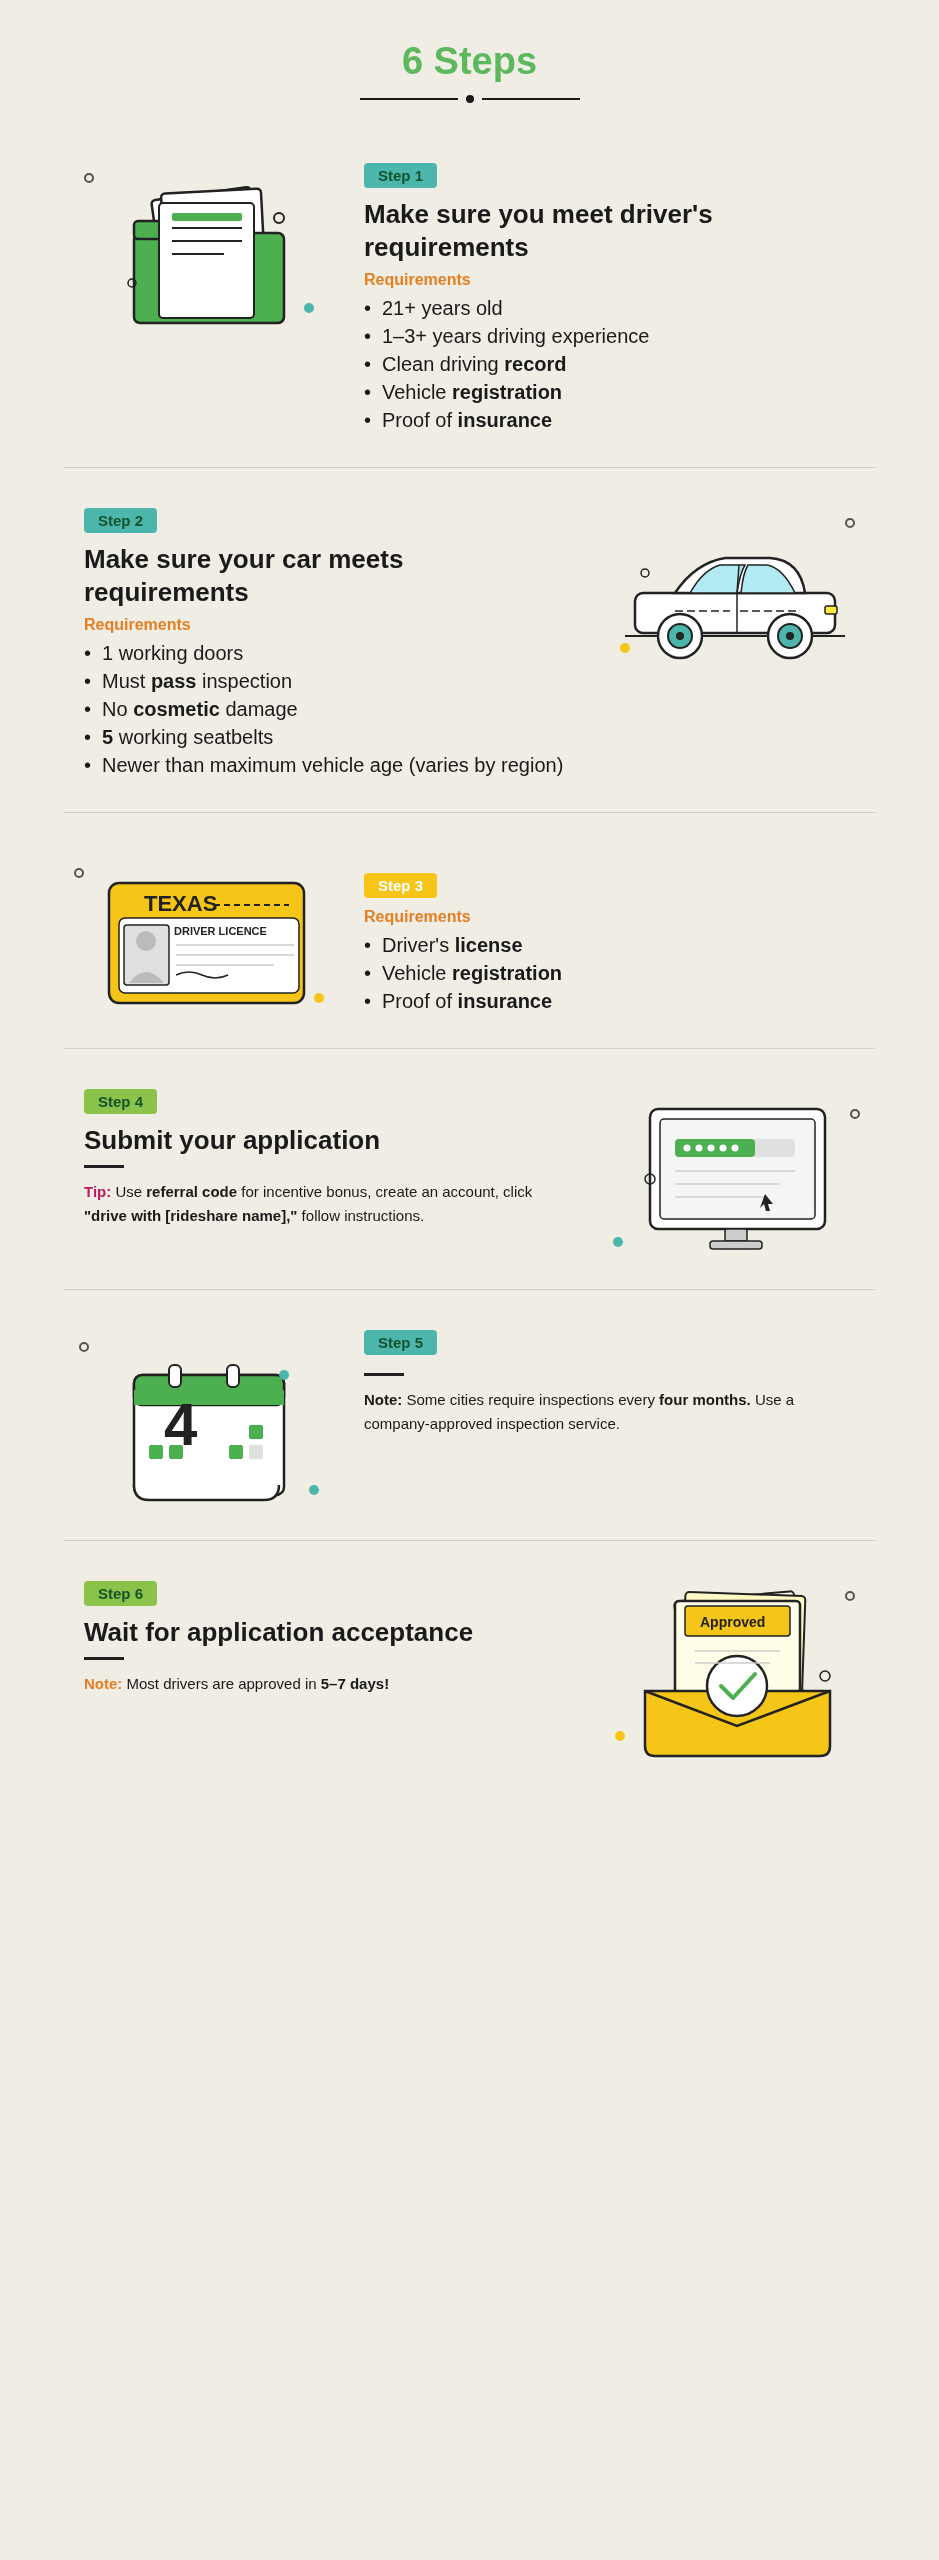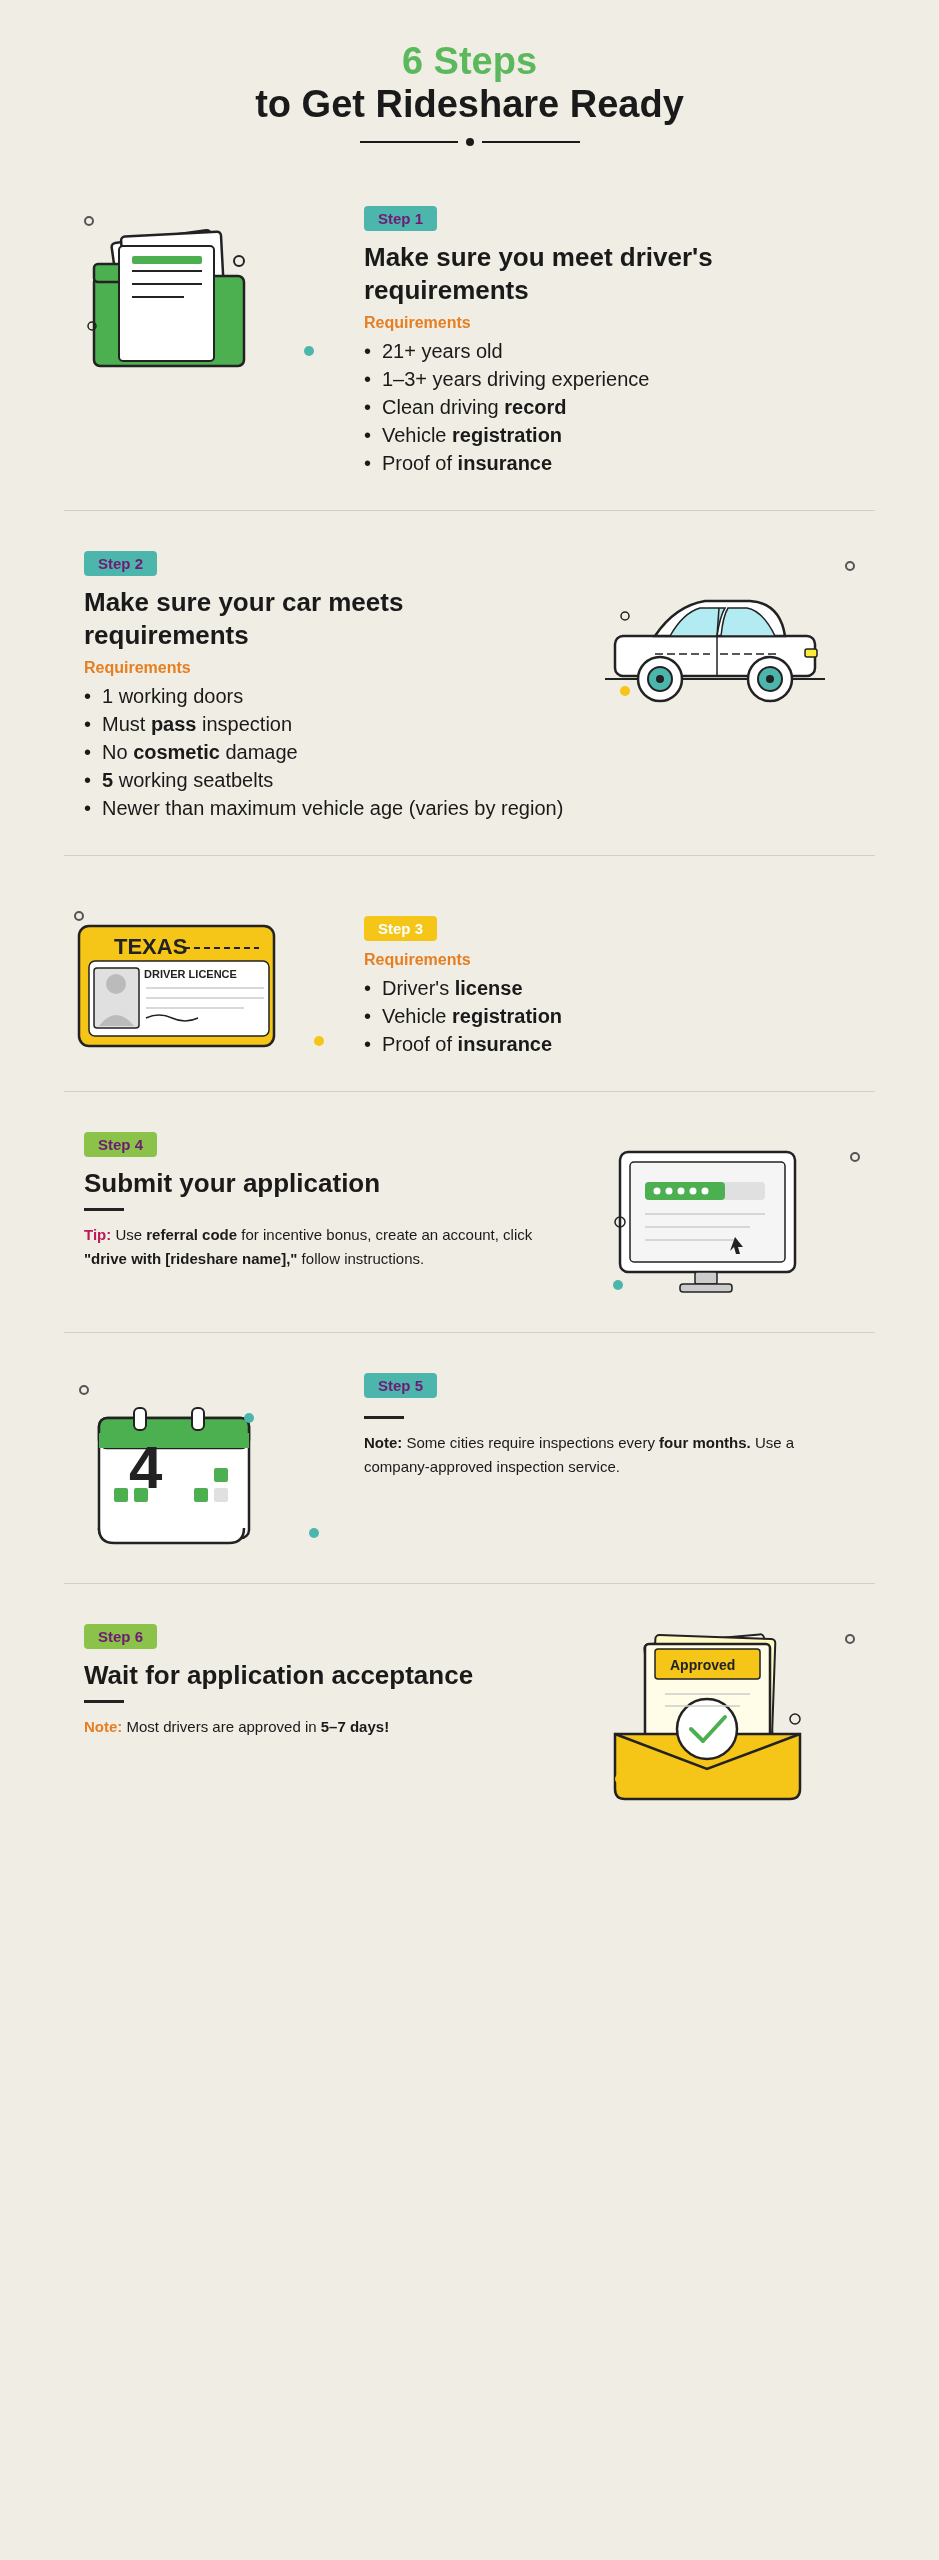--- a/index.html
+++ b/index.html
@@ -58,33 +58,34 @@
       border-bottom: 1px solid #d5d0c5;
     }
     .step-section.reverse {
       flex-direction: row-reverse;
     }
     .step-image {
       width: 280px;
       min-width: 280px;
       display: flex;
       align-items: center;
+      justify-content: center;
       position: relative;
     }
     .step-content {
       flex: 1;
       padding: 0 20px;
     }
     .step-badge {
       display: inline-block;
       padding: 4px 14px;
       border-radius: 4px;
       font-size: 15px;
       font-weight: 700;
-      color: #701a75;
+      color: #14532d;
       margin-bottom: 10px;
     }
     .step-badge.green { background: #4db6ac; }
     .step-badge.yellow { background: #f5c518; color: #fff; margin-top: 20px; }
     .step-badge.teal { background: #4db6ac; }
     .step-badge.lime { background: #8bc34a; }
 
     .step-title {
       font-size: 26px;
       font-weight: 900;
@@ -156,21 +157,20 @@
       position: absolute;
     }
   </style>
 </head>
 <body>
 
 <div class="page">
 
   <div class="main-title">
     <div class="main-title-top">6 Steps</div>
-    <div class="main-title-bottom">to Get Rideshare Ready</div>
   </div>
   <div class="title-divider">
     <span></span>
   </div>
 
   <div class="step-section">
     <div class="step-image" style="position:relative;">
       <div class="dot-outline" style="top:10px; left:20px;"></div>
       <div class="dot" style="bottom:20px; right:30px; background:#4db6ac;"></div>
 

